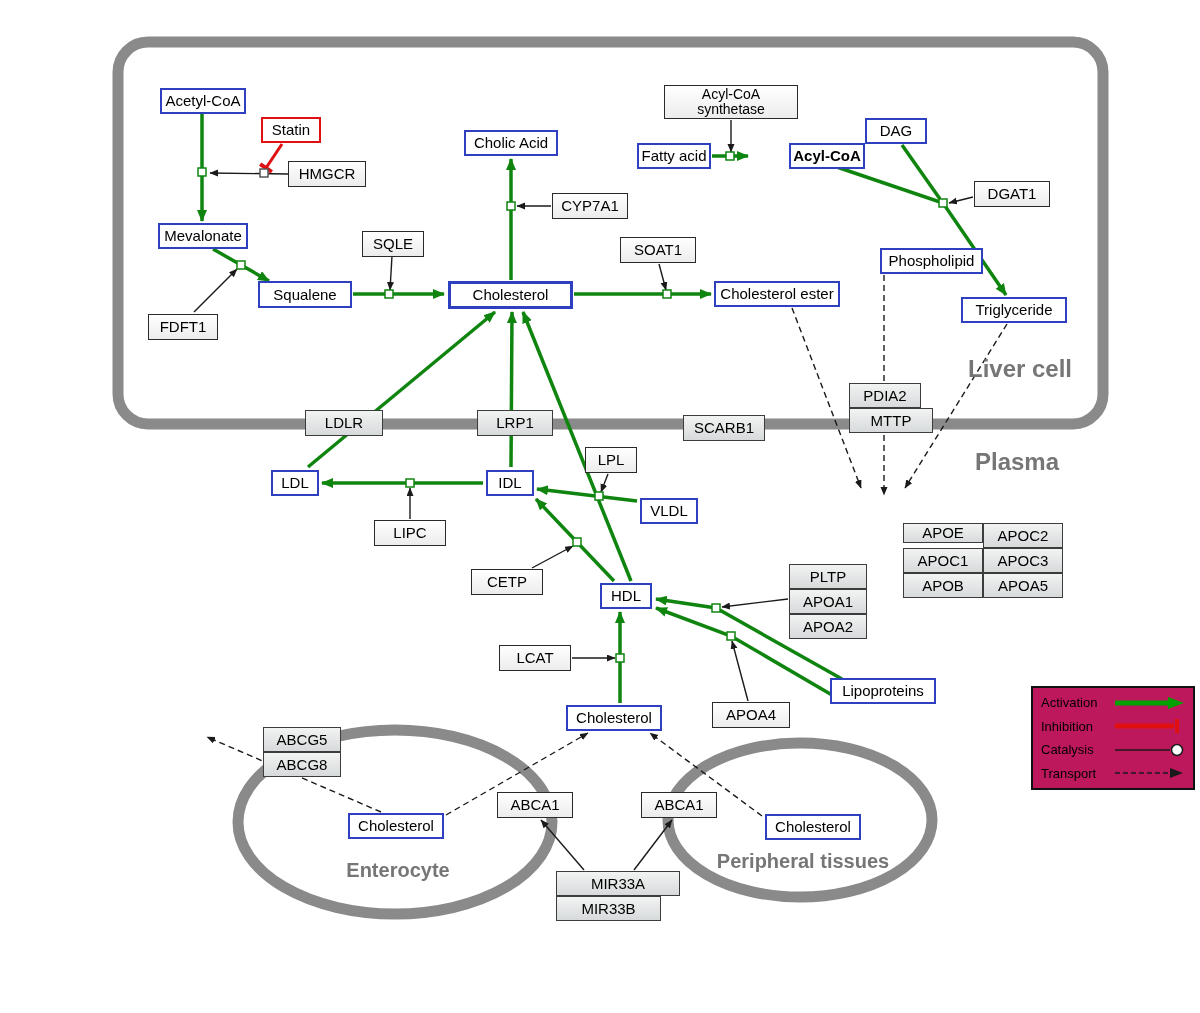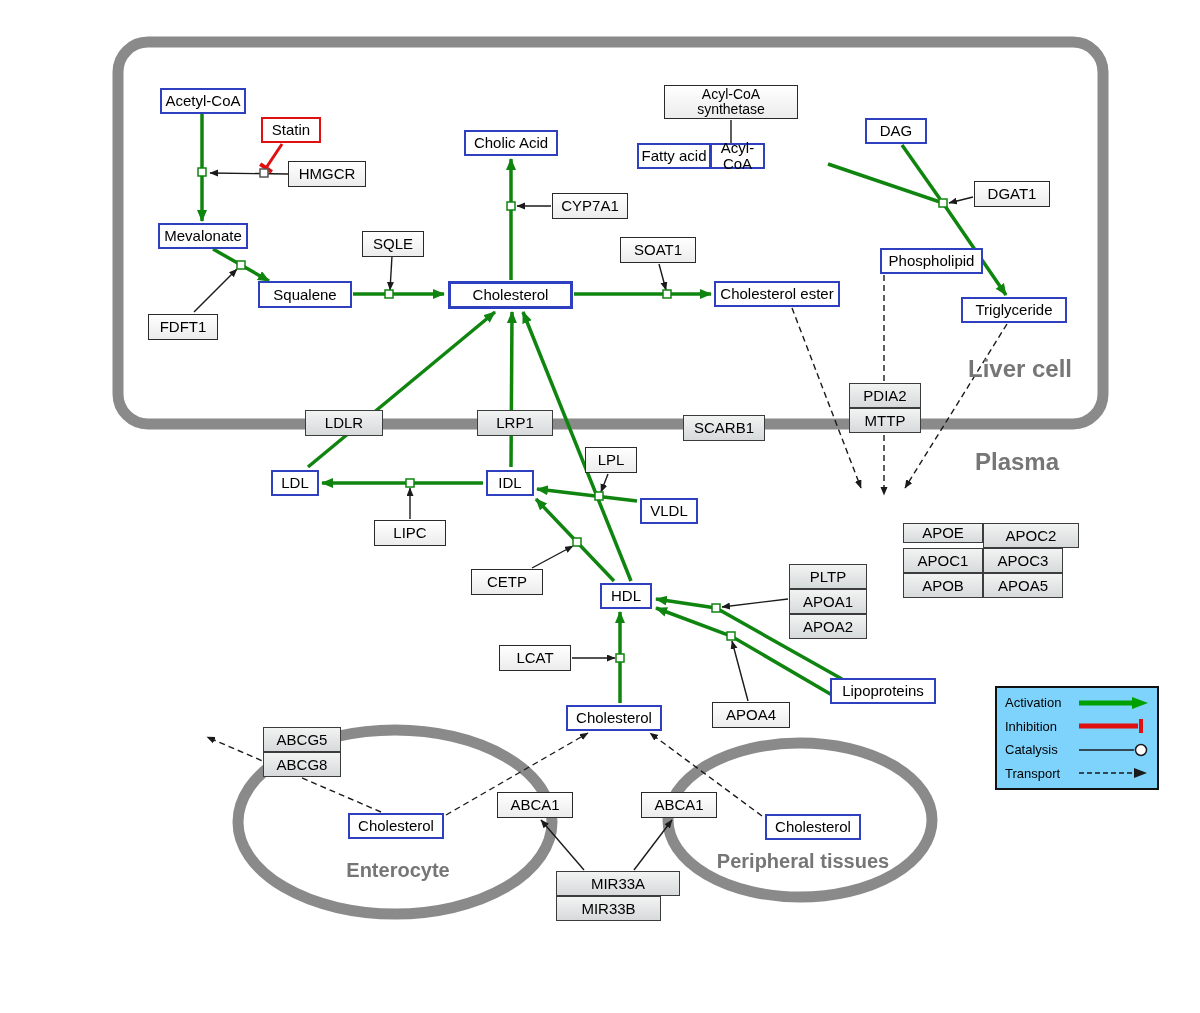--- a/index.html
+++ b/index.html
@@ -12,22 +12,22 @@
   .node.metabolite{border:2px solid var(--c-blue);}
   .node.metabolite-strong{border:3px solid var(--c-blue);}
   .node.gene{border:1px solid #2a2a2a;background:linear-gradient(#ffffff,#ececec);}
   .node.carrier{border:1px solid #3c3c3c;background:linear-gradient(#f2f3f3,#d7dadb);}
   .node.inhibitor{border:2px solid var(--c-red);}
   .node.small{font-size:14px;}
   .region-label{position:absolute;transform:translate(-50%,-50%);color:#767676;
                 font-weight:bold;white-space:nowrap;}
   .region-label.big{font-size:24px;}
   .region-label.mid{font-size:20px;}
-  .legend{position:absolute;border:2px solid #111;background:#7dd3fc;box-sizing:border-box;
-          display:flex;flex-direction:column;justify-content:space-evenly;padding:2px 8px;}
+  .legend{position:absolute;border:2px solid #111;background:#be185d;box-sizing:border-box;
+          display:flex;flex-direction:column;justify-content:space-evenly;padding:2px 8px;margin-left:36px;}
   .legend-row{display:flex;align-items:center;justify-content:space-between;height:22px;}
   .legend-label{font-size:13px;color:#000;margin-right:8px;}
 </style>
 </head>
 <body>
 
 <div class="canvas" id="canvas">
   <svg class="layer" id="edge-layer" width="1200" height="1013">
       <defs>
         <marker id="mAct" markerWidth="14" markerHeight="12" refX="11" refY="5" orient="auto" markerUnits="userSpaceOnUse">
@@ -133,21 +133,21 @@
       </div>
       <div class="node metabolite" style="left: 714px; top: 281px; width: 126px; height: 26px;">
         <span>Cholesterol ester</span>
       </div>
       <div class="node metabolite" style="left: 637px; top: 143px; width: 74px; height: 26px;">
         <span>Fatty acid</span>
       </div>
       <div class="node gene small" style="left: 664px; top: 85px; width: 134px; height: 34px;">
         <span>Acyl-CoA synthetase</span>
       </div>
-      <div class="node metabolite" style="left: 710px; top: 143px; width: 55px; height: 26px;">
+      <div class="node metabolite" style="left: 789px; top: 143px; width: 76px; height: 26px; font-weight: bold;">
         <span>Acyl-CoA</span>
       </div>
       <div class="node metabolite" style="left: 865px; top: 118px; width: 62px; height: 26px;">
         <span>DAG</span>
       </div>
       <div class="node gene" style="left: 974px; top: 181px; width: 76px; height: 26px;">
         <span>DGAT1</span>
       </div>
       <div class="node metabolite" style="left: 832px; top: 248px; width: 103px; height: 26px; margin-left: 48px;">
         <span>Phospholipid</span>
@@ -160,21 +160,21 @@
       </div>
       <div class="node carrier" style="left: 477px; top: 410px; width: 76px; height: 26px;">
         <span>LRP1</span>
       </div>
       <div class="node carrier" style="left: 683px; top: 415px; width: 82px; height: 26px;">
         <span>SCARB1</span>
       </div>
       <div class="node carrier" style="left: 849px; top: 383px; width: 72px; height: 25px;">
         <span>PDIA2</span>
       </div>
-      <div class="node carrier" style="left: 849px; top: 408px; width: 72px; height: 25px;">
+      <div class="node carrier" style="left: 849px; top: 408px; width: 84px; height: 25px;">
         <span>MTTP</span>
       </div>
       <div class="node metabolite" style="left: 271px; top: 470px; width: 48px; height: 26px;">
         <span>LDL</span>
       </div>
       <div class="node metabolite" style="left: 486px; top: 470px; width: 48px; height: 26px;">
         <span>IDL</span>
       </div>
       <div class="node gene" style="left: 374px; top: 520px; width: 72px; height: 26px;">
         <span>LIPC</span>
@@ -190,21 +190,21 @@
       </div>
       <div class="node metabolite" style="left: 600px; top: 583px; width: 52px; height: 26px;">
         <span>HDL</span>
       </div>
       <div class="node gene" style="left: 499px; top: 645px; width: 72px; height: 26px;">
         <span>LCAT</span>
       </div>
       <div class="node carrier" style="left: 903px; top: 523px; width: 80px; height: 20px;">
         <span>APOE</span>
       </div>
-      <div class="node carrier" style="left: 983px; top: 523px; width: 96px; height: 25px;">
+      <div class="node carrier" style="left: 983px; top: 523px; width: 80px; height: 25px;">
         <span>APOC2</span>
       </div>
       <div class="node carrier" style="left: 903px; top: 548px; width: 80px; height: 25px;">
         <span>APOC1</span>
       </div>
       <div class="node carrier" style="left: 983px; top: 548px; width: 80px; height: 25px;">
         <span>APOC3</span>
       </div>
       <div class="node carrier" style="left: 903px; top: 573px; width: 80px; height: 25px;">
         <span>APOB</span>

